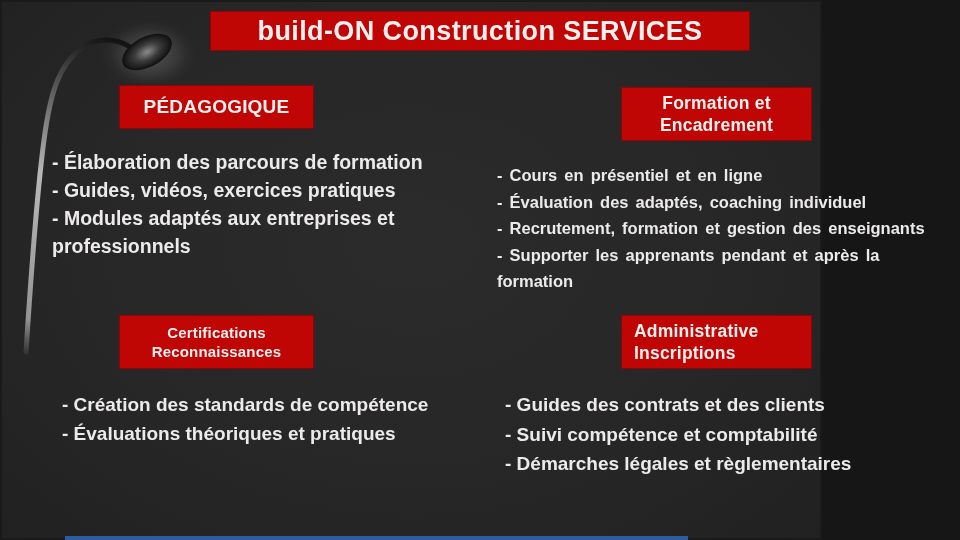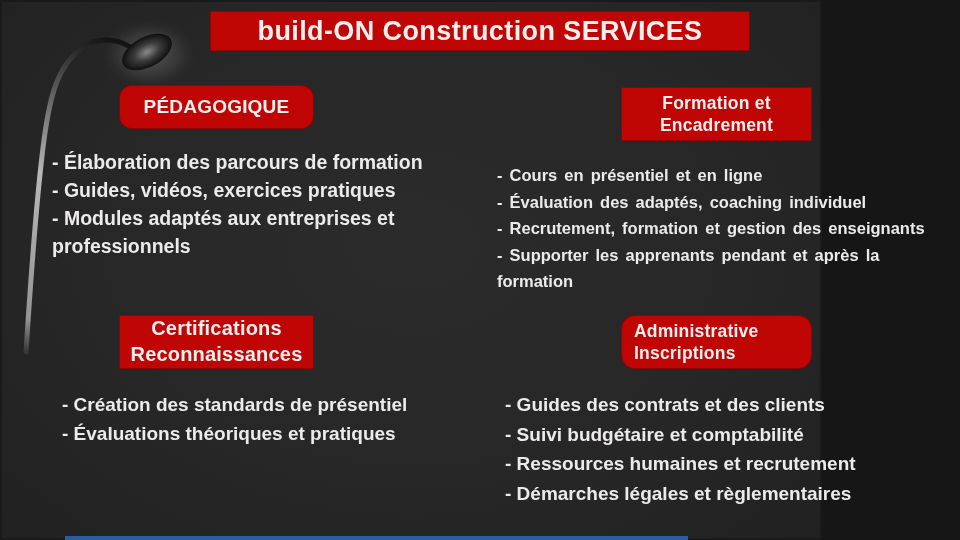--- a/index.html
+++ b/index.html
@@ -29,25 +29,25 @@
     justify-content: center;
     text-align: center;
     box-shadow: 0 0 0 1px #8d0404;
   }
   .hdr-label { white-space: pre-line; line-height: 1.28; letter-spacing: 0.2px; }
 
   .title-box {
     left: 211px; top: 12px; width: 538px; height: 38px;
     font-size: 27px; letter-spacing: 0.4px;
   }
-  .hdr-pedagogique     { left: 120px; top: 86px;  width: 193px; height: 42px; font-size: 19px; border-radius: 12px; }
+  .hdr-pedagogique     { left: 120px; top: 86px;  width: 193px; height: 42px; font-size: 19px; }
   .hdr-formation       { left: 622px; top: 88px;  width: 189px; height: 52px; font-size: 17.5px; }
-  .hdr-certifications  { left: 120px; top: 316px; width: 193px; height: 52px; font-size: 20px; }
+  .hdr-certifications  { left: 120px; top: 316px; width: 193px; height: 52px; font-size: 15px; }
   .hdr-administrative  { left: 622px; top: 316px; width: 189px; height: 52px; font-size: 17.5px;
-                         justify-content: flex-start; text-align: left; padding-left: 12px; box-sizing: border-box; border-radius: 13px; }
+                         justify-content: flex-start; text-align: left; padding-left: 12px; box-sizing: border-box; }
 
   .list {
     position: absolute;
     margin: 0;
     padding: 0;
     list-style: none;
   }
   .list li { white-space: normal; }
 
   .list-pedagogique   { left: 52px;  top: 148px; width: 428px; font-size: 19.5px; line-height: 28px; }
@@ -125,25 +125,24 @@
   </ul>
 
   <ul class="list list-formation">
     <li>- Cours en présentiel et en ligne</li>
     <li>- Évaluation des adaptés, coaching individuel</li>
     <li>- Recrutement, formation et gestion des enseignants</li>
     <li>- Supporter les apprenants pendant et après la formation</li>
   </ul>
 
   <ul class="list list-certifications">
-    <li>- Création des standards de présentiel</li>
+    <li>- Création des standards de compétence</li>
     <li>- Évaluations théoriques et pratiques</li>
   </ul>
 
   <ul class="list list-administrative">
     <li>- Guides des contrats et des clients</li>
-    <li>- Suivi budgétaire et comptabilité</li>
-    <li>- Ressources humaines et recrutement</li>
+    <li>- Suivi compétence et comptabilité</li>
     <li>- Démarches légales et règlementaires</li>
   </ul>
 
   <div class="bottom-bar"></div>
 </div>
 
 </body></html>

